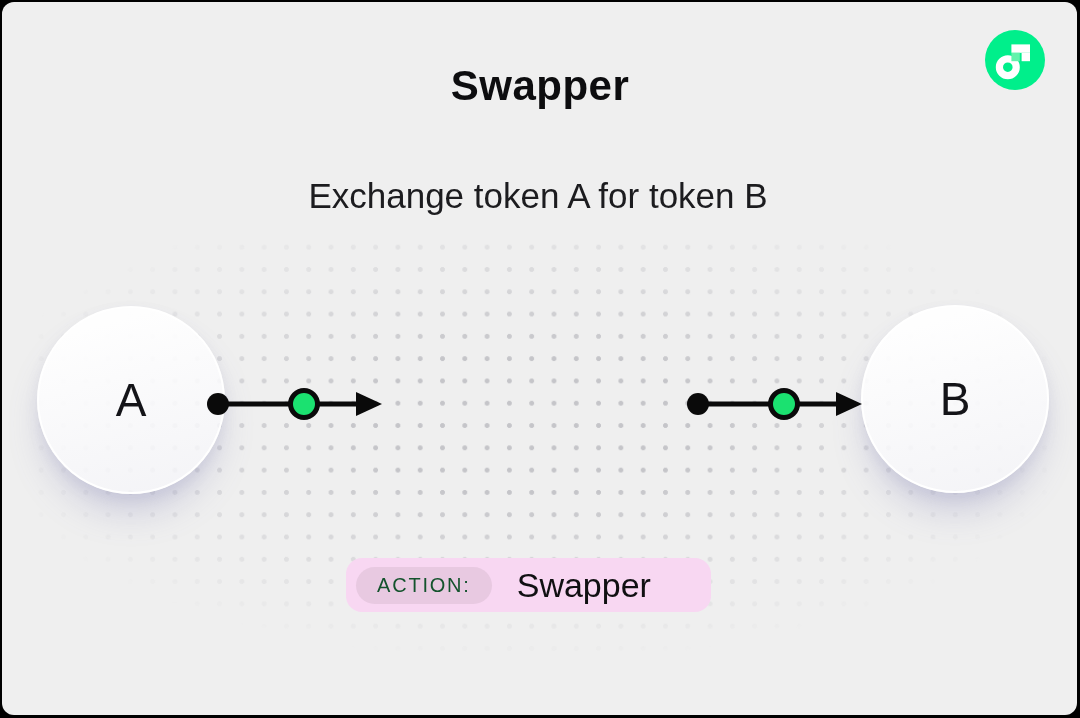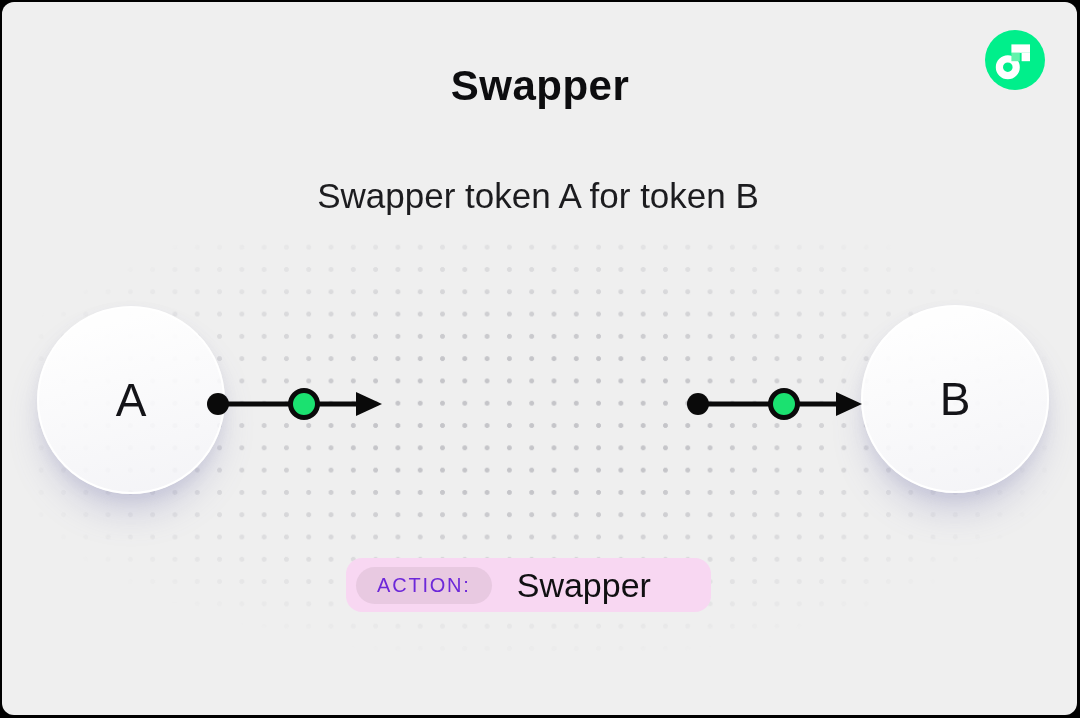--- a/index.html
+++ b/index.html
@@ -110,21 +110,21 @@
   .badge-label {
     margin-left: 10px;
     height: 37px;
     padding: 0 21px;
     border-radius: 19px;
     background: #e8c9e1;
     display: flex;
     align-items: center;
     font-size: 20px;
     letter-spacing: 1.8px;
-    color: #6d28d9;
+    color: #14532d;
     font-weight: 400;
   }
   .badge-value {
     margin-left: 25px;
     font-size: 34px;
     color: #101012;
   }
 </style>
 </head>
 <body>
@@ -135,21 +135,21 @@
 
   <svg class="logo" viewBox="0 0 100 100" aria-hidden="true">
     <circle cx="50" cy="50" r="50" fill="#00EF8B"></circle>
     <path fill="#ffffff" fill-rule="evenodd" d="M38,42 a20,20 0 1,0 0,40 a20,20 0 1,0 0,-40 z M38,54 a8,8 0 1,1 0,16 a8,8 0 1,1 0,-16 z"></path>
     <rect x="44" y="24" width="31" height="14" fill="#ffffff"></rect>
     <rect x="61" y="38" width="14" height="14" fill="#ffffff"></rect>
     <rect x="44" y="38" width="14" height="14" fill="#63F2AC"></rect>
   </svg>
 
   <div class="title">Swapper</div>
-  <div class="subtitle">Swapper token A for token B</div>
+  <div class="subtitle">Exchange token A for token B</div>
 
   <div class="node node-a">
     <span>A</span>
   </div>
 
 
   <div class="node node-b">
     <span>B</span>
   </div>
 

